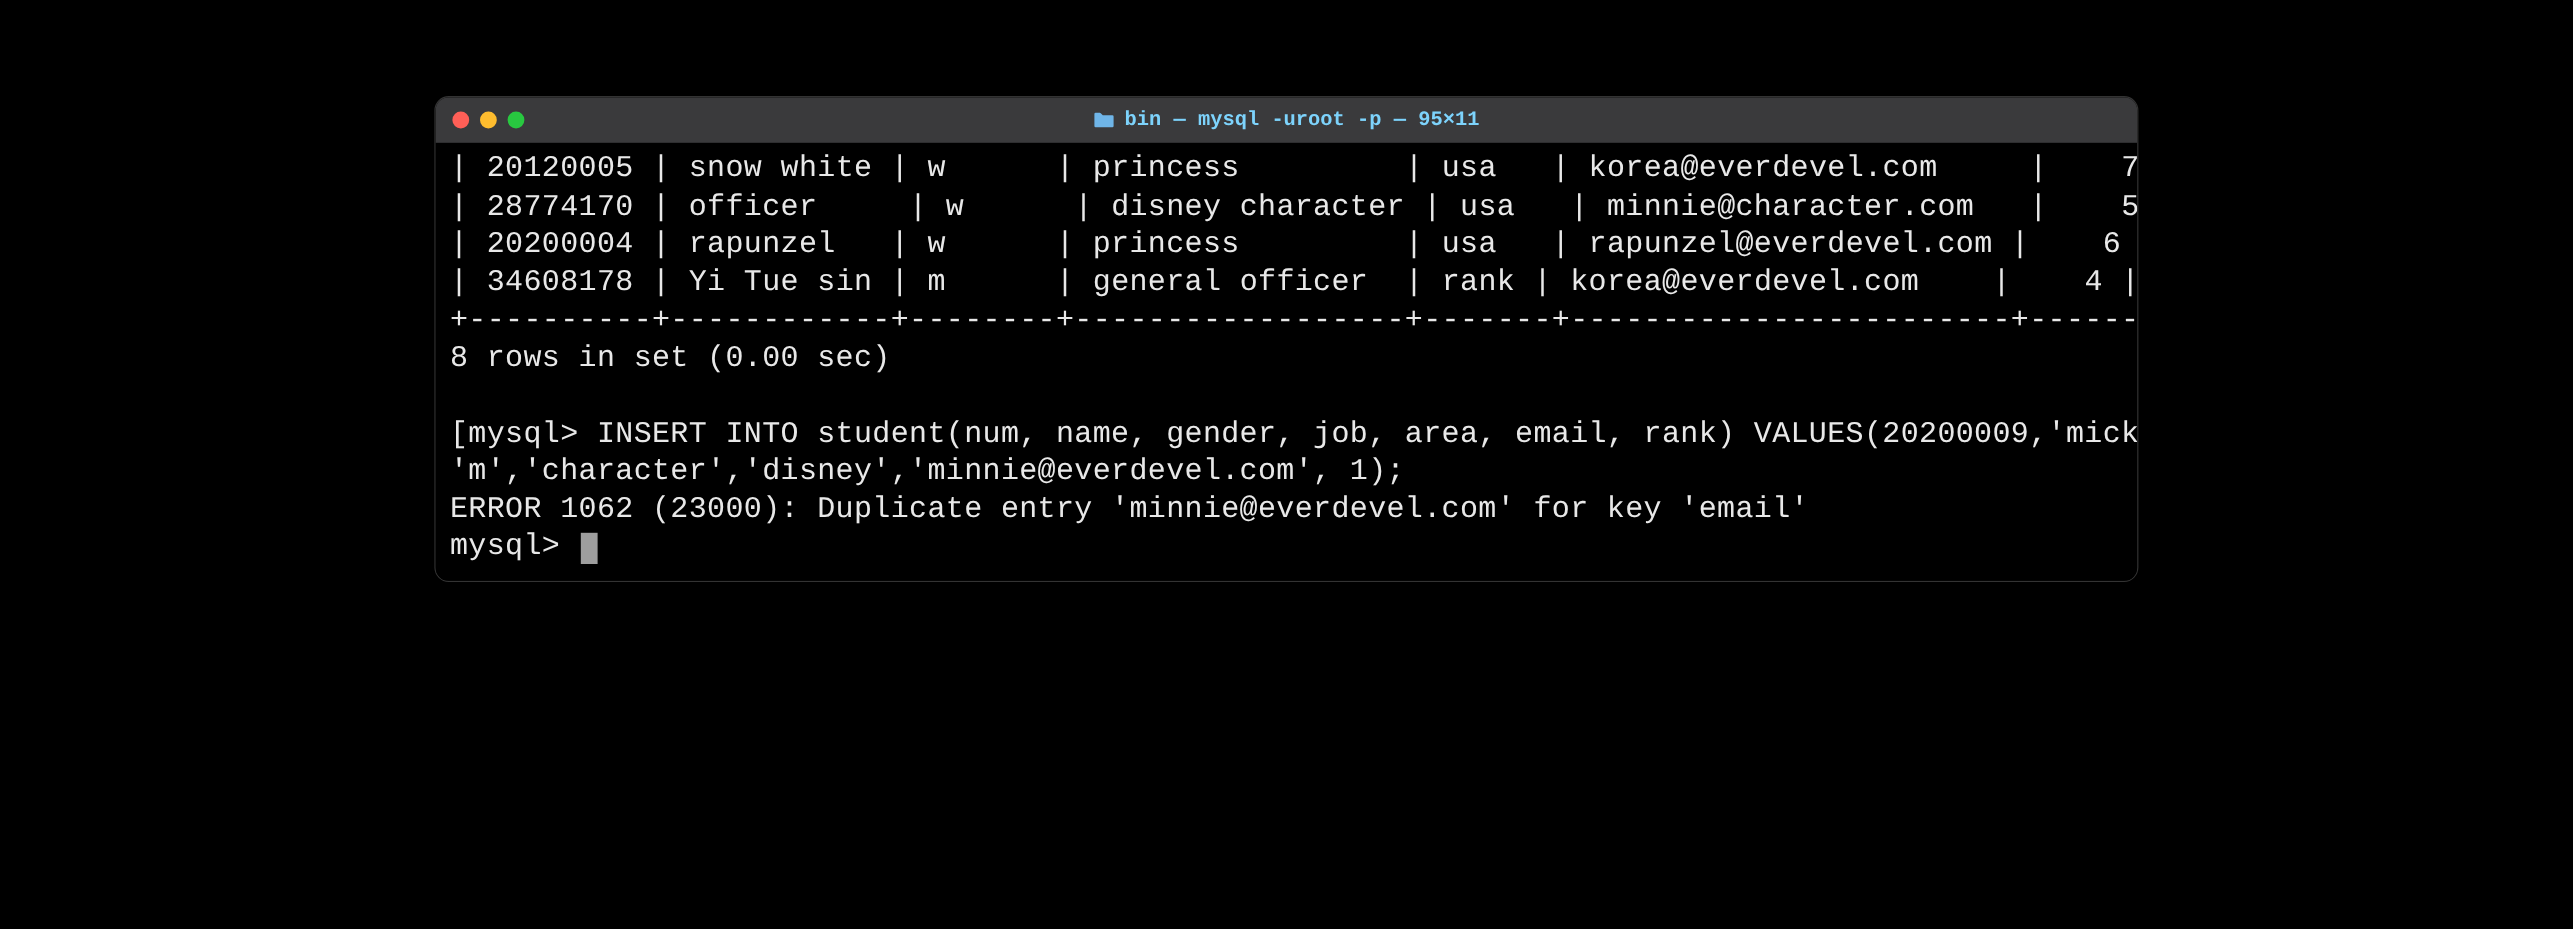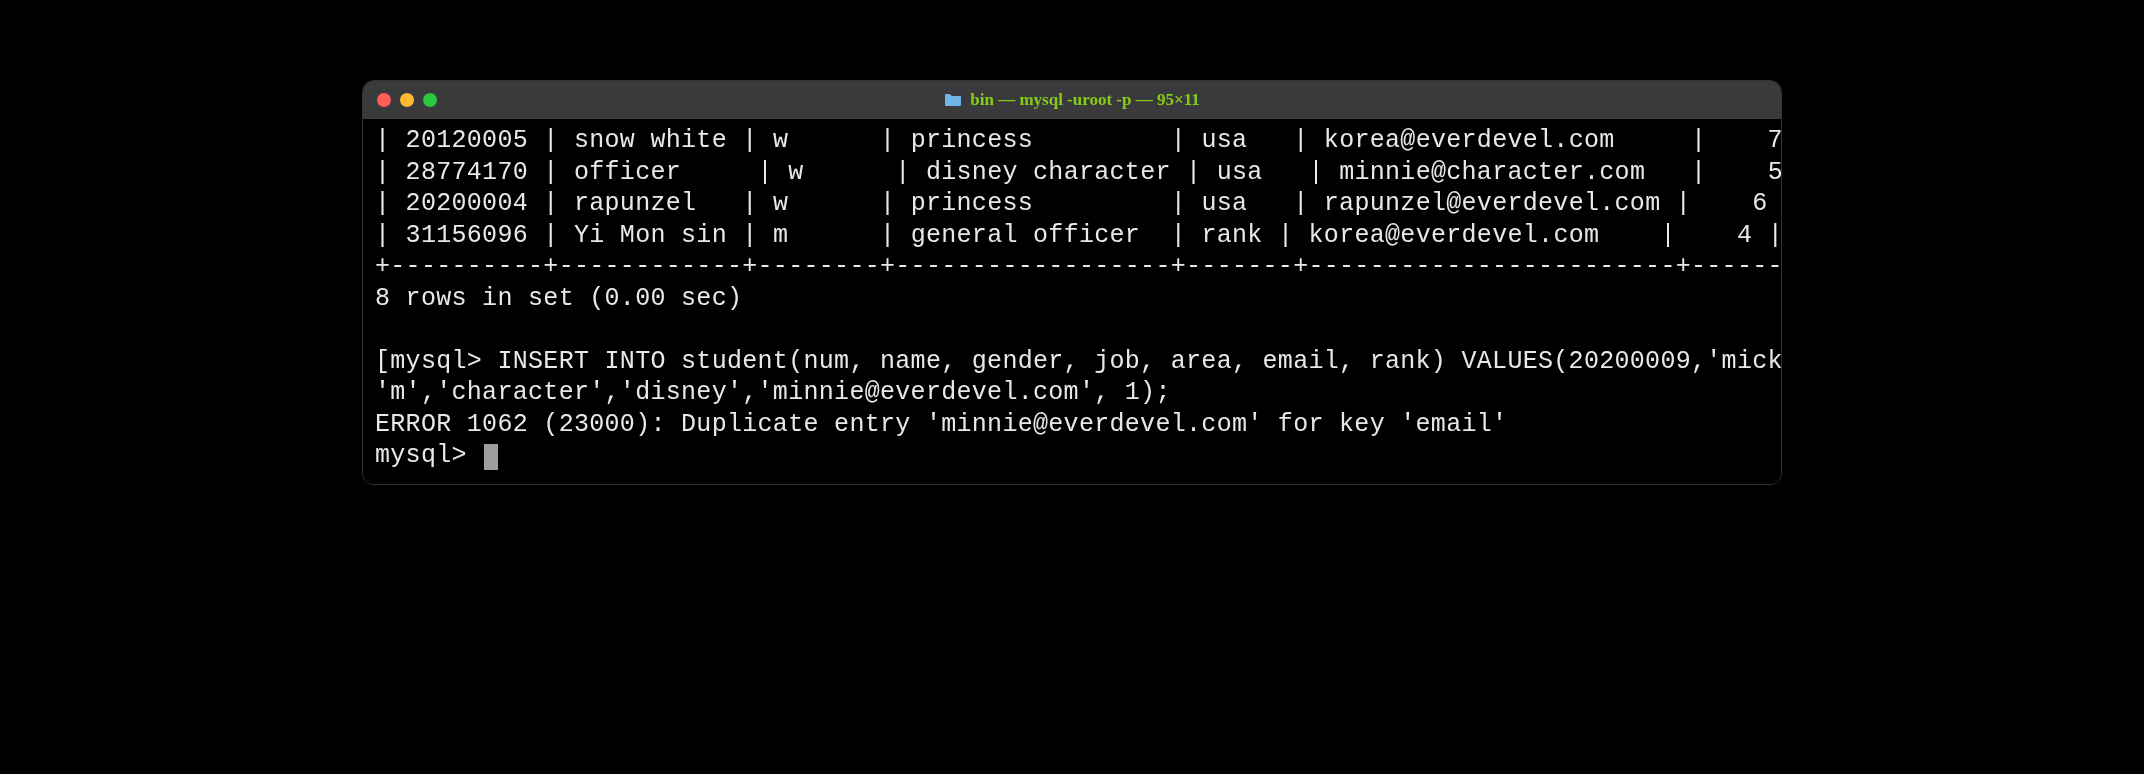--- a/index.html
+++ b/index.html
@@ -49,24 +49,24 @@
       justify-content: center;
       align-items: center;
       gap: 8px;
       pointer-events: none;
     }
     .folder-icon {
       width: 18px; height: 14px;
       display: inline-block;
     }
     .title-text {
-      color: #84cc16;
+      color: #7dd3fc;
       font-size: 17px;
       font-weight: 600;
-      font-family: Liberation Serif, serif;
+      font-family: Liberation Mono, monospace;
     }
     .terminal-body {
       background: #000;
       color: #e8e8e8;
       font-size: 25px;
       line-height: 1.26;
       padding: 6px 12px 12px 12px;
       white-space: pre;
       letter-spacing: 0.3px;
     }
@@ -96,21 +96,21 @@
           <path d="M1 3 L1 12 Q1 13 2 13 L16 13 Q17 13 17 12 L17 4 Q17 3 16 3 L8 3 L6.5 1.5 Q6 1 5.5 1 L2 1 Q1 1 1 2 Z" fill="#6fb5e8"></path>
         </svg>
       </span>
       <span class="title-text">bin — mysql -uroot -p — 95×11</span>
     </div>
   </div>
 
   <div class="terminal-body"><span>| <span>20120005</span> | <span>snow white</span> | <span>w</span>      | <span>princess</span>         | <span>usa</span>   | <span>korea@everdevel.com</span>     |    <span>7</span> |</span>
 <span>| <span>28774170</span> | <span>officer</span>     | <span>w</span>      | <span>disney character</span> | <span>usa</span>   | <span>minnie@character.com</span>   |    <span>5</span> |</span>
 <span>| <span>20200004</span> | <span>rapunzel</span>   | <span>w</span>      | <span>princess</span>         | <span>usa</span>   | <span>rapunzel@everdevel.com</span> |    <span>6</span> |</span>
-<span>| <span>31156096</span> | <span>Yi Mon sin</span> | <span>m</span>      | <span>general officer</span>  | <span>rank</span> | <span>korea@everdevel.com</span>    |    <span>4</span> |</span>
+<span>| <span>34608178</span> | <span>Yi Tue sin</span> | <span>m</span>      | <span>general officer</span>  | <span>rank</span> | <span>korea@everdevel.com</span>    |    <span>4</span> |</span>
 <span>+----------+------------+--------+------------------+-------+------------------------+------+</span>
 <span>8 rows in set (0.00 sec)</span>
 
 <span>[mysql&gt; INSERT INTO student(num, name, gender, job, area, email, rank) VALUES(20200009,'mickey',]</span>
 <span>'m','character','disney','minnie@everdevel.com', 1);</span>
 <span>ERROR 1062 (23000): Duplicate entry 'minnie@everdevel.com' for key 'email'</span>
 <span>mysql&gt;</span> <span class="cursor-block"></span></div>
 
 </div>
 

